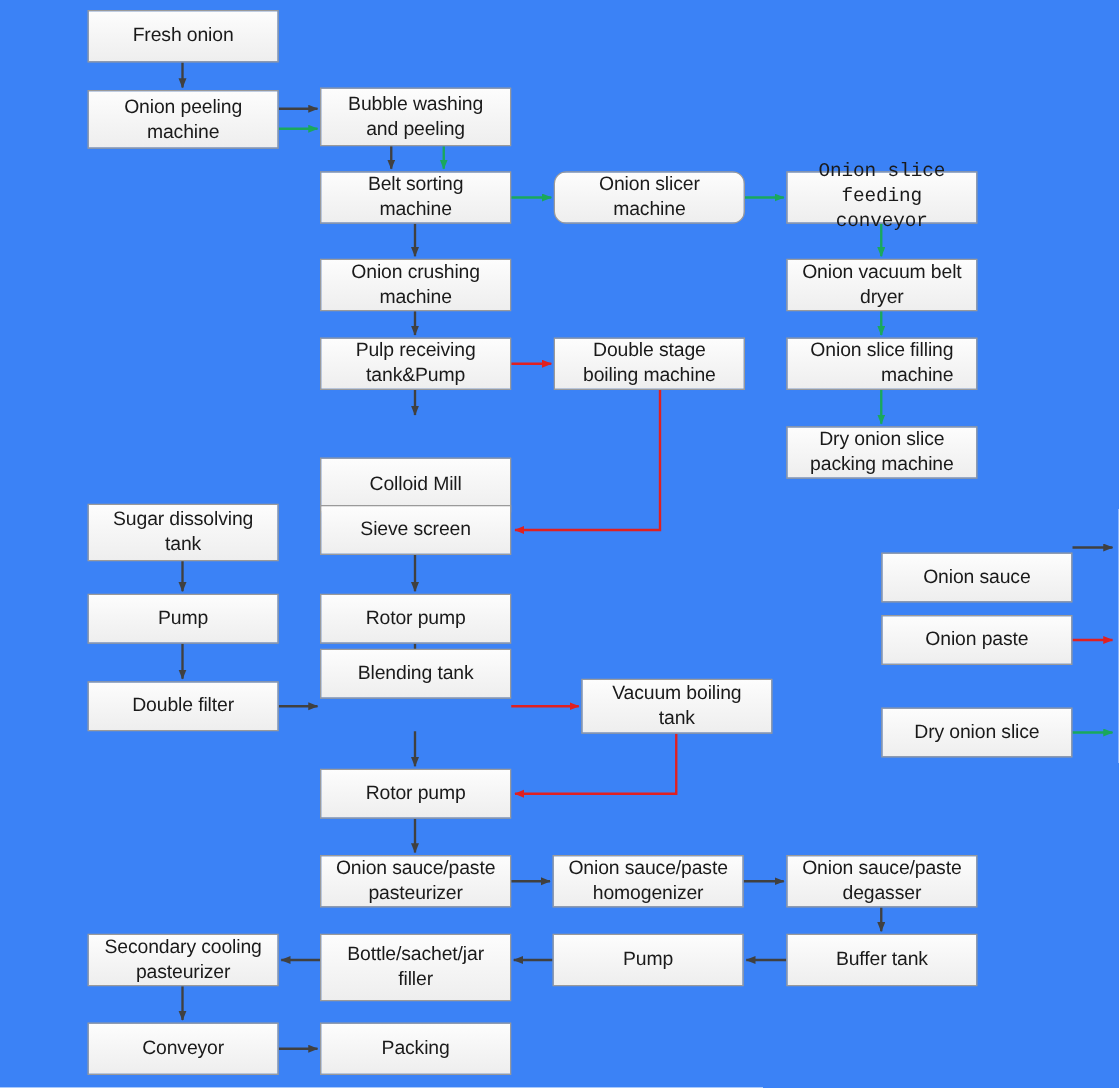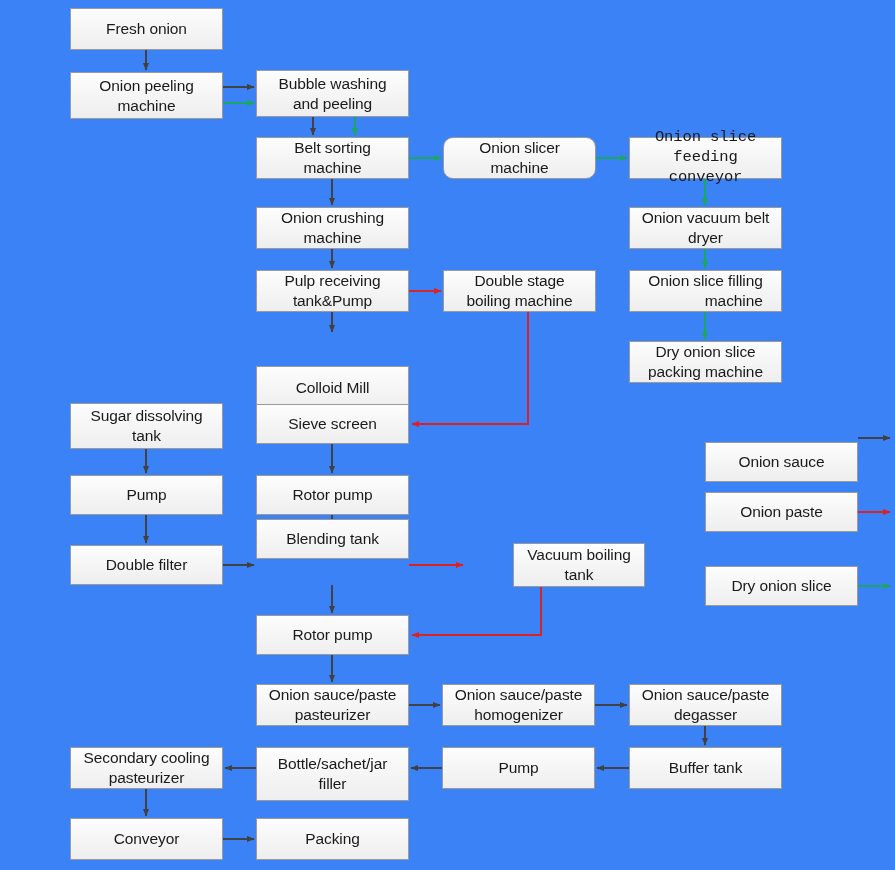--- a/index.html
+++ b/index.html
@@ -170,21 +170,21 @@
       </div>
       <div class="node" style="left: 705px; top: 492px; width: 153px; height: 40px;">
         <span class="lbl">Onion paste</span>
       </div>
       <div class="node" style="left: 70px; top: 545px; width: 153px; height: 40px;">
         <span class="lbl">Double filter</span>
       </div>
       <div class="node" style="left: 256px; top: 519px; width: 153px; height: 40px;">
         <span class="lbl">Blending tank</span>
       </div>
-      <div class="node" style="left: 465px; top: 543px; width: 132px; height: 44px; margin-left: 48px;">
+      <div class="node" style="left: 465px; top: 543px; width: 153px; height: 44px;">
         <span class="lbl">Vacuum boiling
 tank</span>
       </div>
       <div class="node" style="left: 705px; top: 566px; width: 153px; height: 40px;">
         <span class="lbl">Dry onion slice</span>
       </div>
       <div class="node" style="left: 256px; top: 615px; width: 153px; height: 40px;">
         <span class="lbl">Rotor pump</span>
       </div>
       <div class="node" style="left: 256px; top: 684px; width: 153px; height: 42px;">

